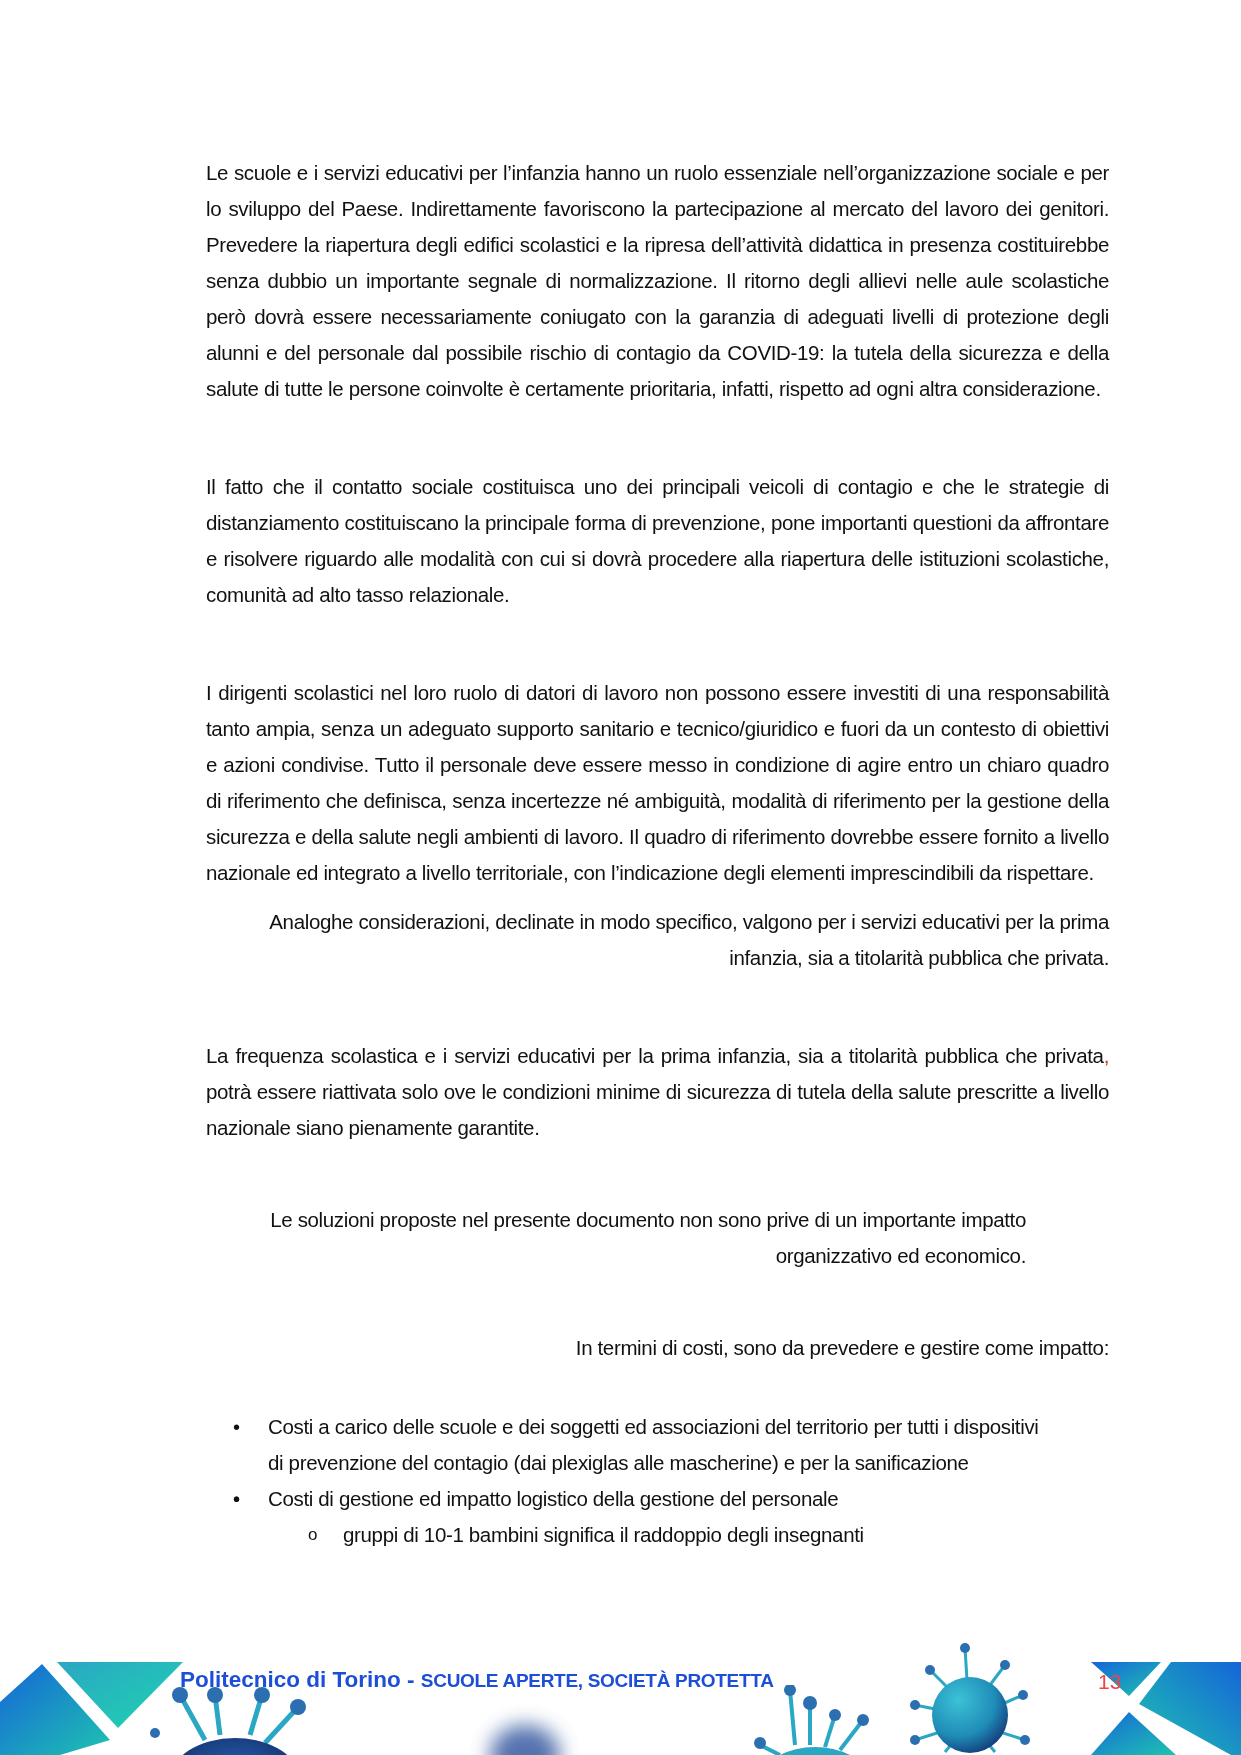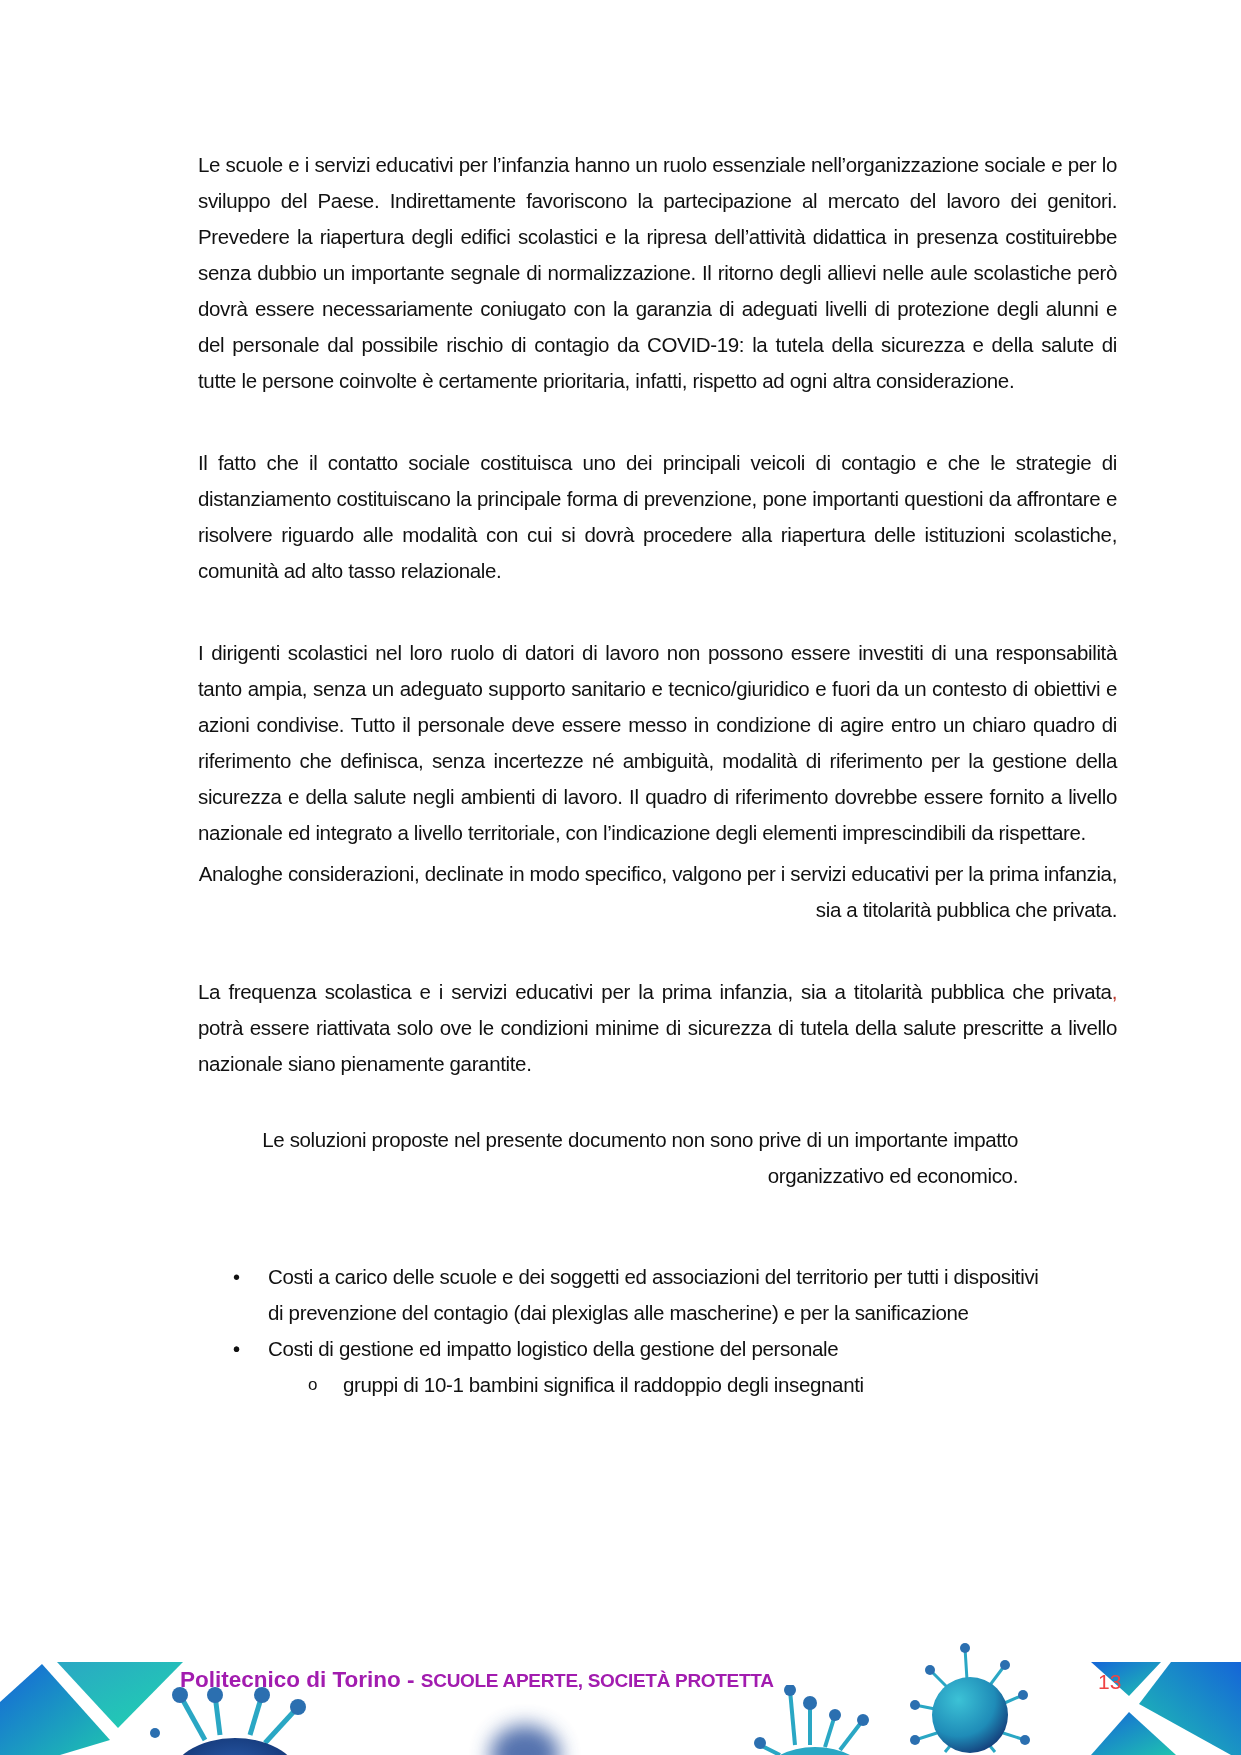--- a/index.html
+++ b/index.html
@@ -1,38 +1,38 @@
 <!DOCTYPE html>
 <html><head>
 <meta charset="utf-8">
 <style>
   html, body { margin: 0; padding: 0; background: #ffffff; }
   body { width: 1241px; height: 1755px; position: relative; overflow: hidden;
          font-family: "Liberation Sans", "DejaVu Sans", sans-serif; color: #111; }
   .page-body { position: absolute; left: 193px; top: 142px; width: 929px;
                font-family: "Liberation Sans Narrow", "Liberation Sans", sans-serif; }
-  .para { font-size: 20.5px; line-height: 36px; margin: 5px; text-align: justify;
+  .para { font-size: 20.5px; line-height: 36px; margin: 13px; text-align: justify;
           letter-spacing: -0.35px; word-spacing: 0px; }
   .para.left { text-align: right; }
   .gap-lg { height: 36px; }
   .gap-md { height: 30px; }
   .red-comma { color: #c0392b; }
   ul.bullets { list-style: none; margin: 0; padding: 0; }
   ul.bullets > li { position: relative; padding-left: 75px; font-size: 20.5px; line-height: 36px;
                     letter-spacing: -0.35px; }
   ul.bullets > li .bullet { position: absolute; left: 40px; top: 0; font-size: 20px; }
   ul.sub { list-style: none; margin: 0; padding: 0; }
   ul.sub > li { position: relative; padding-left: 75px; margin-left: 0; font-size: 20.5px; line-height: 36px;
                 letter-spacing: -0.35px; }
   ul.sub > li .sub-bullet { position: absolute; left: 40px; top: 0; font-size: 17px; }
 
   
   .footer { position: absolute; left: 0; top: 1640px; width: 1241px; height: 115px; overflow: hidden; }
   .footer-title { position: absolute; left: 180px; top: 27px; font-family: "Liberation Sans", sans-serif;
-                  font-weight: bold; color: #a21caf; white-space: nowrap; }
+                  font-weight: bold; color: #1d4ed8; white-space: nowrap; }
   .footer-title .org { font-size: 22.5px; }
   .footer-title .sub { font-size: 19px; letter-spacing: -0.3px; }
   .page-number { position: absolute; left: 1098px; top: 30px; font-size: 21px; color: #ef4444;
                  font-family: "Liberation Sans", sans-serif; }
   .deco { position: absolute; }
 </style>
 </head>
 <body>
 
 <div class="page-body">
@@ -40,20 +40,21 @@
   <div class="gap-lg"></div>
   <p class="para">Il fatto che il contatto sociale costituisca uno dei principali veicoli di contagio e che le strategie di distanziamento costituiscano la principale forma di prevenzione, pone importanti questioni da affrontare e risolvere riguardo alle modalità con cui si dovrà procedere alla riapertura delle istituzioni scolastiche, comunità ad alto tasso relazionale.</p>
   <div class="gap-lg"></div>
   <p class="para">I dirigenti scolastici nel loro ruolo di datori di lavoro non possono essere investiti di una responsabilità tanto ampia, senza un adeguato supporto sanitario e tecnico/giuridico e fuori da un contesto di obiettivi e azioni condivise. Tutto il personale deve essere messo in condizione di agire entro un chiaro quadro di riferimento che definisca, senza incertezze né ambiguità, modalità di riferimento per la gestione della sicurezza e della salute negli ambienti di lavoro. Il quadro di riferimento dovrebbe essere fornito a livello nazionale ed integrato a livello territoriale, con l’indicazione degli elementi imprescindibili da rispettare.</p>
   <p class="para left">Analoghe considerazioni, declinate in modo specifico, valgono per i servizi educativi per la prima infanzia, sia a titolarità pubblica che privata.</p>
   <div class="gap-lg"></div>
   <p class="para"><span>La frequenza scolastica e i servizi educativi per la prima infanzia, sia a titolarità pubblica che privata</span><span class="red-comma">,</span><span> potrà essere riattivata solo ove le condizioni minime di sicurezza di tutela della salute prescritte a livello nazionale siano pienamente garantite.</span></p>
   <div class="gap-md"></div>
   <p class="para left" style="width:820px">Le soluzioni proposte nel presente documento non sono prive di un importante impatto organizzativo ed economico.</p>
   <div class="gap-md"></div>
+  <p class="para left">In termini di costi, sono da prevedere e gestire come impatto:</p>
   <div class="gap-md"></div>
   <ul class="bullets">
     <li style="width:790px"><span class="bullet">•</span><span>Costi a carico delle scuole e dei soggetti ed associazioni del territorio per tutti i dispositivi di prevenzione del contagio (dai plexiglas alle mascherine) e per la sanificazione</span></li>
     <li style="width:820px"><span class="bullet">•</span></li>
     <li><span class="bullet">•</span><span>Costi di gestione ed impatto logistico della gestione del personale</span>
       <ul class="sub">
         <li><span class="sub-bullet">o</span><span>gruppi di 10-1 bambini significa il raddoppio degli insegnanti</span></li>
       </ul>
     </li>
   </ul>

